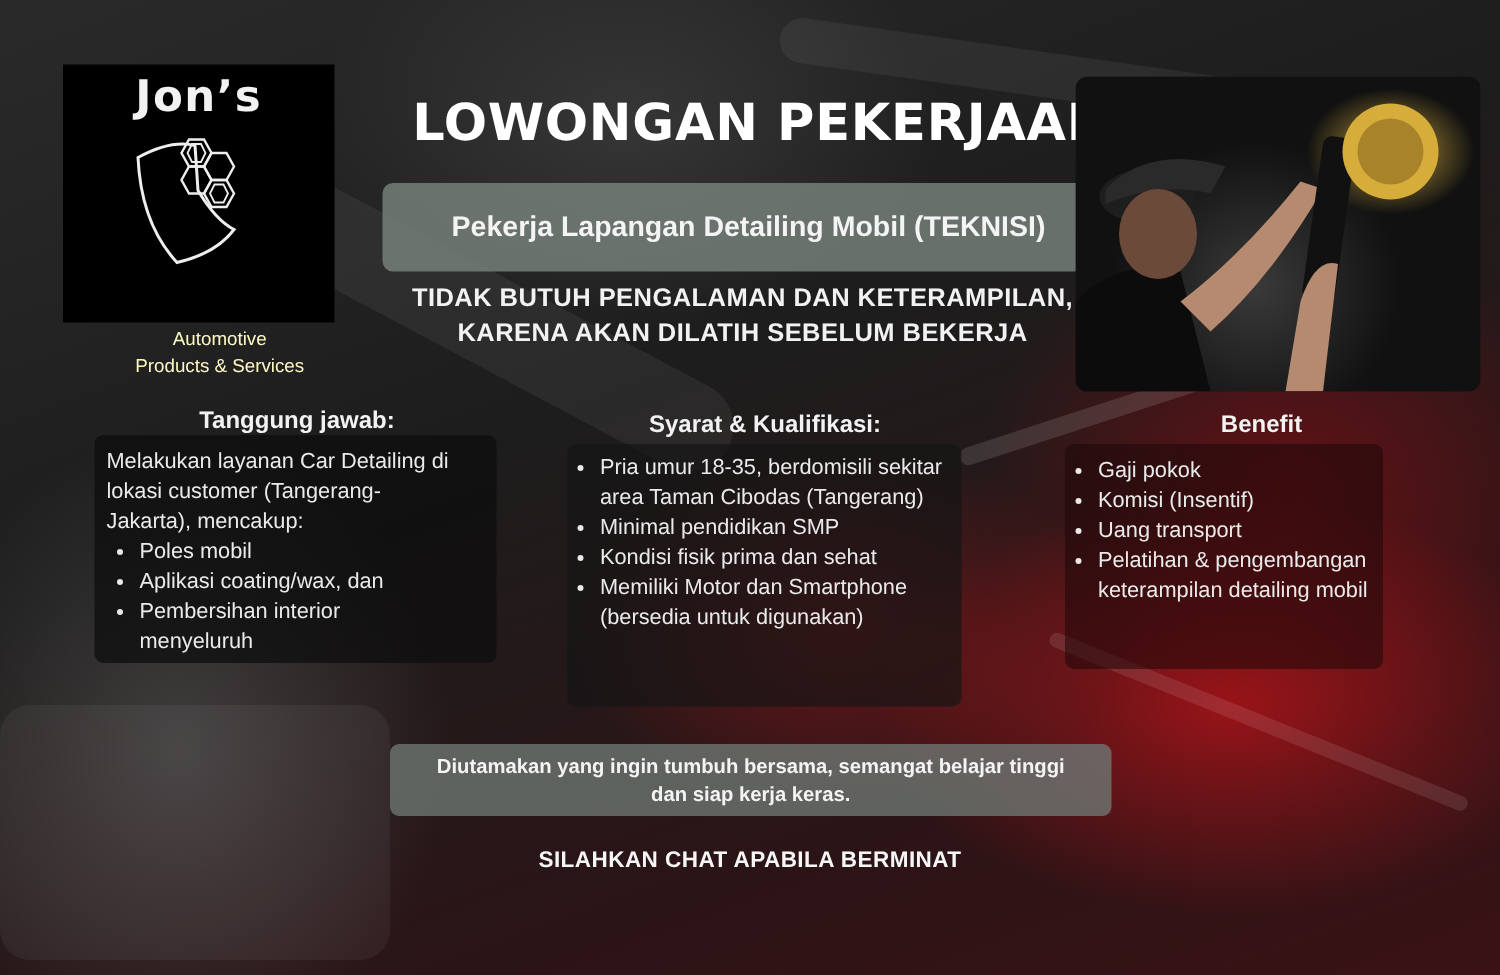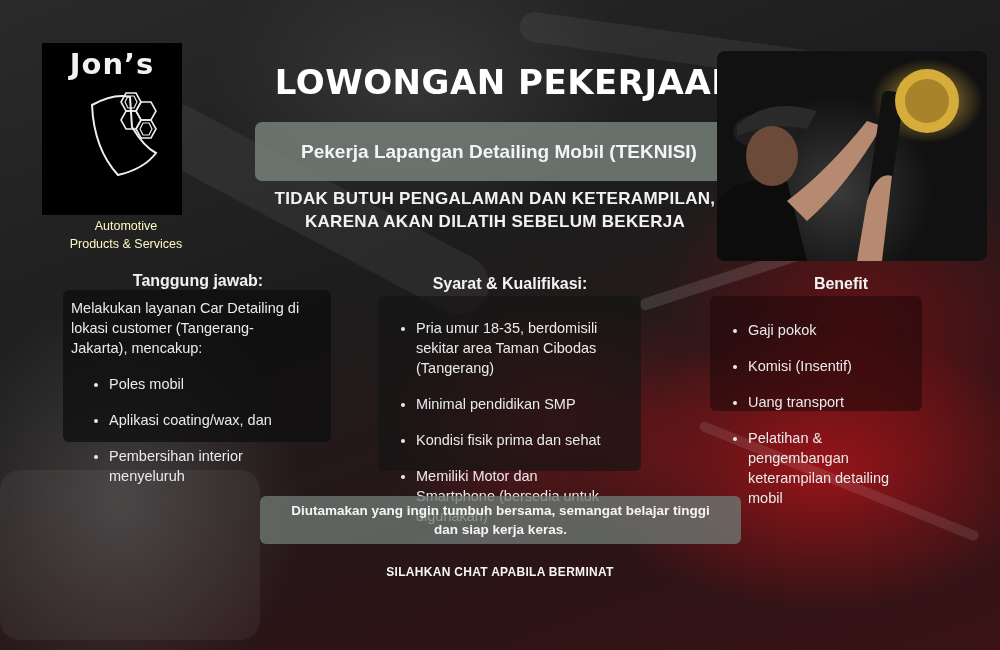--- a/index.html
+++ b/index.html
@@ -7,37 +7,37 @@
   .poster { position:relative; width:1000px; height:650px; overflow:hidden;
     background:
       radial-gradient(ellipse 340px 200px at 820px 470px, rgba(170,20,25,0.85), rgba(90,10,14,0) 70%),
       radial-gradient(ellipse 260px 180px at 560px 420px, rgba(140,20,24,0.65), rgba(60,10,12,0) 70%),
       radial-gradient(ellipse 300px 260px at 860px 330px, rgba(120,15,20,0.75), rgba(40,8,10,0) 70%),
       radial-gradient(ellipse 260px 300px at 120px 500px, rgba(90,90,90,0.55), rgba(30,30,30,0) 70%),
       radial-gradient(ellipse 300px 200px at 420px 80px, rgba(70,70,70,0.55), rgba(20,20,20,0) 70%),
       linear-gradient(160deg, #2a2a2a 0%, #1d1d1d 40%, #2b1416 75%, #3a1215 100%);
   }
   .bg-streak { position:absolute; background:rgba(255,255,255,0.06); border-radius:40px; transform-origin:left center; }
-  .logo { position:absolute; left:42px; top:43px; width:140px; height:172px; background:#000; }
+  .logo { position:absolute; left:42px; top:43px; width:181px; height:172px; background:#000; }
   .logo-name { position:absolute; top:4px; left:0; width:100%; text-align:center; font-family:"DejaVu Sans", sans-serif; font-weight:bold; font-size:29px; letter-spacing:1px; color:#f2f2f2; }
   .logo-svg { position:absolute; left:42px; top:44px; width:84px; height:90px; }
   .logo-sub { position:absolute; left:14px; width:100%; text-align:center; font-size:12.5px; color:#fef9c3;margin-top:39px; }
   .title { position:absolute; left:240px; top:62px; width:535px; text-align:center; font-family:"DejaVu Sans", sans-serif; font-weight:bold; font-size:34px; letter-spacing:0.5px; color:#fff; white-space:nowrap; }
   .role-pill { position:absolute; left:255px; top:122px; width:488px; height:59px; background:rgba(120,130,125,0.82); border-radius:7px; display:flex; align-items:center; justify-content:center; font-weight:bold; font-size:19px; color:#f4f4f4; }
   .subhead { position:absolute; left:260px; top:187px; width:470px; text-align:center; font-weight:bold; font-size:17px; line-height:23px; color:#f2f2f2; letter-spacing:0.3px; }
   .photo { position:absolute; left:717px; top:51px; width:270px; height:210px; border-radius:8px; overflow:hidden;
     background: radial-gradient(ellipse 80px 60px at 210px 50px, rgba(210,170,60,0.9), rgba(120,90,20,0) 70%),
                 radial-gradient(ellipse 120px 120px at 120px 140px, #3a3a3a, #111 80%),
                 linear-gradient(135deg,#1a1a1a,#0b0b0b); }
   .section-title { position:absolute; text-align:center; font-weight:bold; font-size:16px; color:#f2f2f2; }
   .panel { position:absolute; border-radius:6px; font-size:14.5px; line-height:20px; color:#eaeaea; box-sizing:border-box; }
   .panel ul { margin:0; padding:0 0 0 22px; }
-  .panel li { margin:16px; }
+  .panel li { margin:0; }
   .note-box { position:absolute; left:260px; top:496px; width:481px; height:48px; background:rgba(110,120,115,0.78); border-radius:6px; display:flex; align-items:center; justify-content:center; text-align:center; font-weight:bold; font-size:13.5px; line-height:19px; color:#f4f4f4; }
-  .cta { position:absolute; left:250px; top:565px; width:500px; text-align:center; font-weight:bold; font-size:12px; color:#f6f6f6; letter-spacing:0.3px; }
+  .cta { position:absolute; left:250px; top:565px; width:500px; text-align:center; font-weight:bold; font-size:15px; color:#f6f6f6; letter-spacing:0.3px; }
 </style>
 </head>
 <body>
 
 <div class="poster">
 
   <div class="bg-streak" style="left:150px;top:90px;width:380px;height:60px;transform:rotate(28deg);"></div>
   <div class="bg-streak" style="left:520px;top:10px;width:420px;height:30px;transform:rotate(8deg);"></div>
   <div class="bg-streak" style="left:640px;top:300px;width:360px;height:12px;transform:rotate(-18deg);background:rgba(255,255,255,0.12);"></div>
   <div class="bg-streak" style="left:700px;top:420px;width:300px;height:10px;transform:rotate(22deg);background:rgba(255,255,255,0.10);"></div>
@@ -95,21 +95,21 @@
   <div class="panel" style="left:378px;top:296px;width:263px;height:175px;background:rgba(20,20,20,0.68);padding:6px 6px 0 0;">
     <ul>
       <li>Pria umur 18-35, berdomisili sekitar area Taman Cibodas (Tangerang)</li>
       <li>Minimal pendidikan SMP</li>
       <li>Kondisi fisik prima dan sehat</li>
       <li>Memiliki Motor dan Smartphone (bersedia untuk digunakan)</li>
     </ul>
   </div>
 
   <div class="section-title" style="left:728px;top:275px;width:226px;">Benefit</div>
-  <div class="panel" style="left:710px;top:296px;width:212px;height:115px;background:rgba(30,8,10,0.55);padding:8px 4px 0 0;">
+  <div class="panel" style="left:710px;top:296px;width:212px;height:150px;background:rgba(30,8,10,0.55);padding:8px 4px 0 0;">
     <ul>
       <li>Gaji pokok</li>
       <li>Komisi (Insentif)</li>
       <li>Uang transport</li>
       <li>Pelatihan &amp; pengembangan keterampilan detailing mobil</li>
     </ul>
   </div>
 
   <div class="note-box">
     <span style="width:420px;display:block;">Diutamakan yang ingin tumbuh bersama, semangat belajar tinggi dan siap kerja keras.</span>

